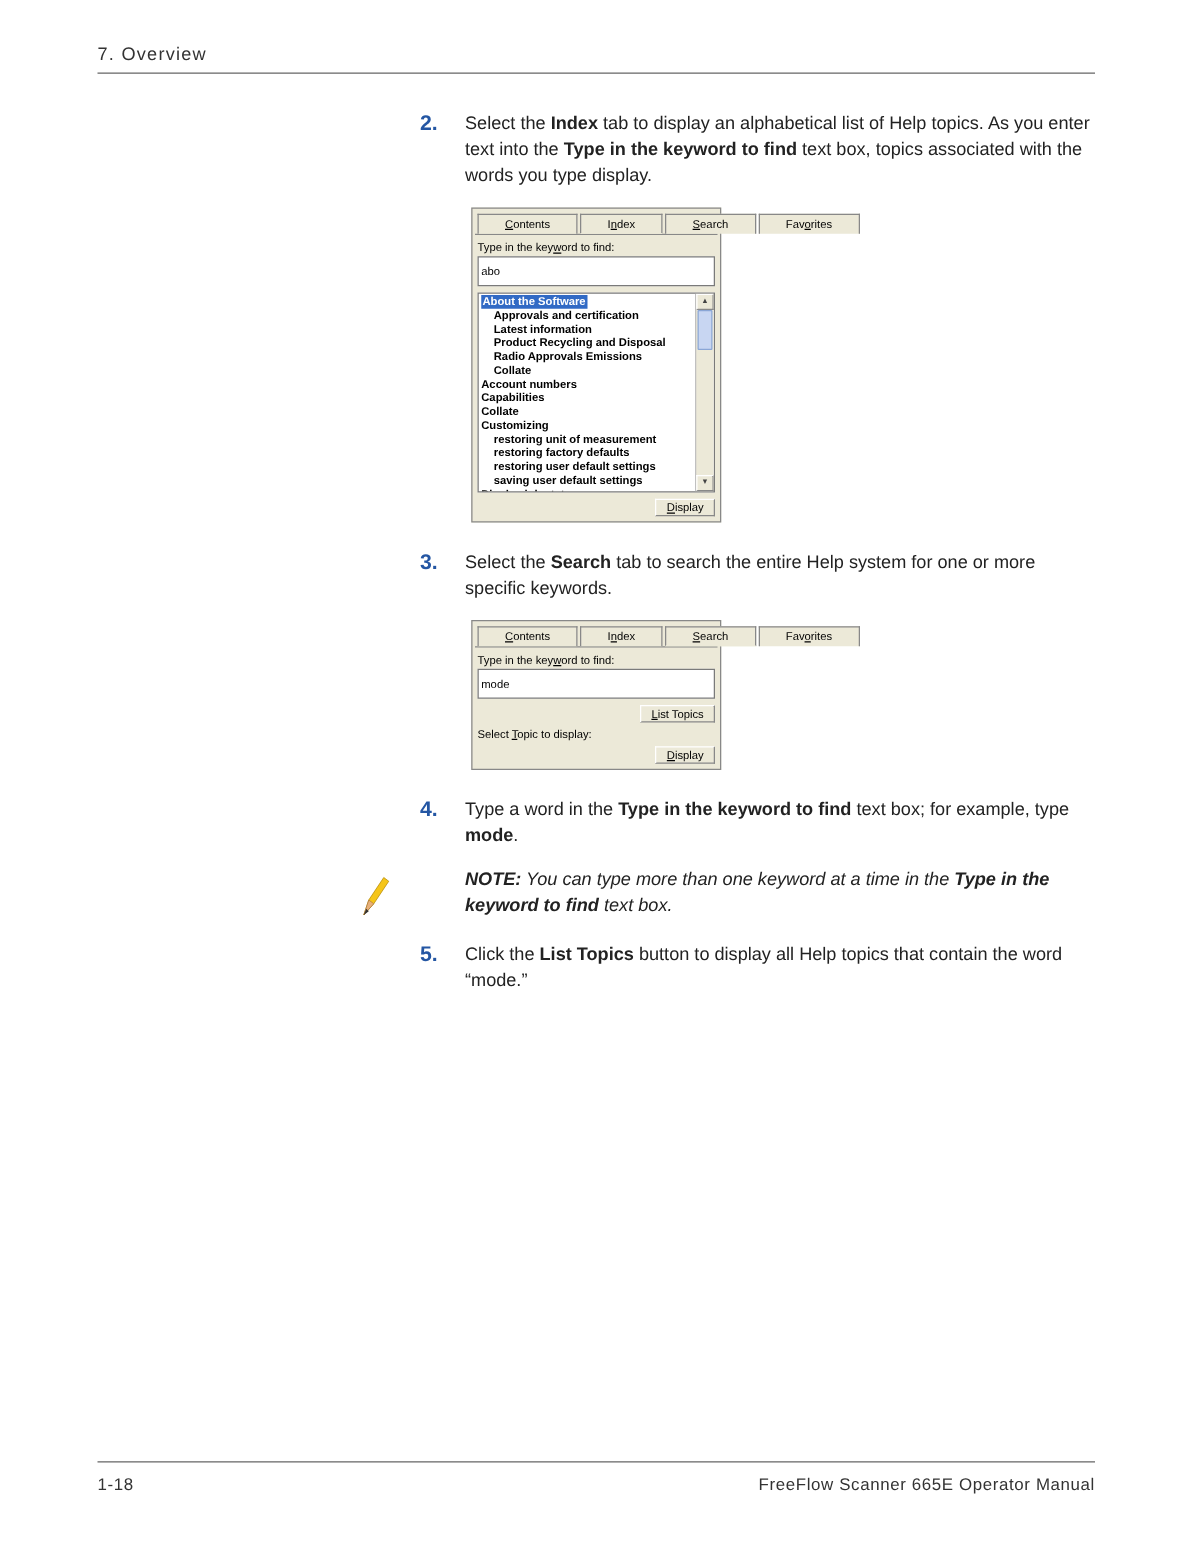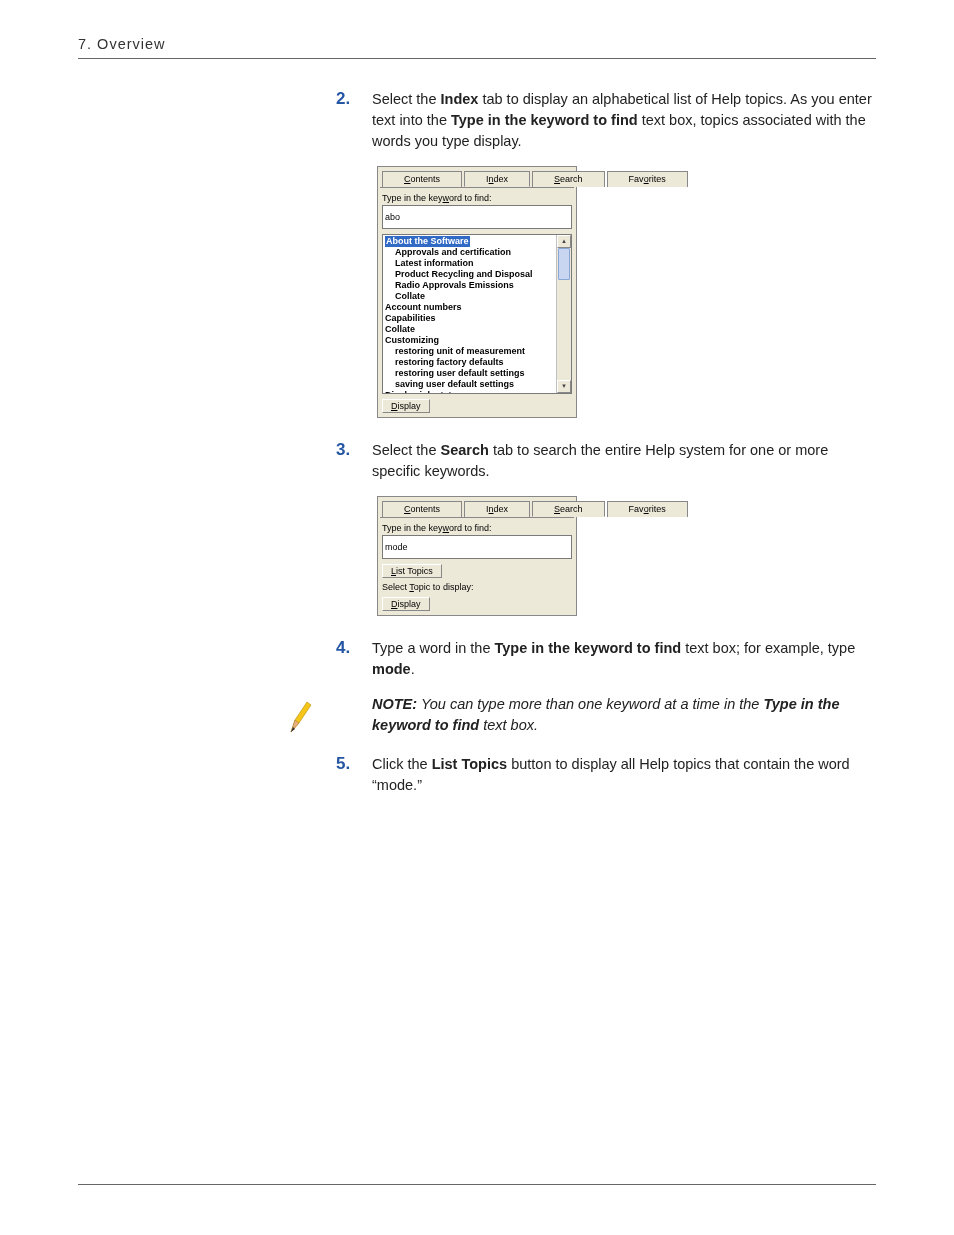--- a/index.html
+++ b/index.html
@@ -143,20 +143,21 @@
     top: 13px;
     left: 1px;
     right: 1px;
     height: 30px;
     background: #c8d6f2;
     border: 1px solid #8aa6d6;
     border-radius: 1px;
   }
   .panel-btn-row {
     display: flex;
+    justify-content: flex-end;
     margin-top: 5px;
     gap: 6px;
   }
   .panel-btn {
     font-size: 9px;
     padding: 1px 8px;
     background: #ece9d8;
     border: 1px solid #888;
     border-top-color: #fff;
     border-left-color: #fff;
@@ -317,14 +318,18 @@
 
   <div class="step-block">
     <div class="step-num">5.</div>
     <div class="step-text">
       <span>Click the </span><strong>List Topics</strong><span> button to display all Help topics that contain the word “mode.”</span>
     </div>
   </div>
 
   <div class="footer">
     <hr class="footer-rule">
+    <div class="footer-row">
+      <span>1-18</span>
+      <span>FreeFlow Scanner 665E Operator Manual</span>
+    </div>
   </div>
 </div>
 
 </body></html>

